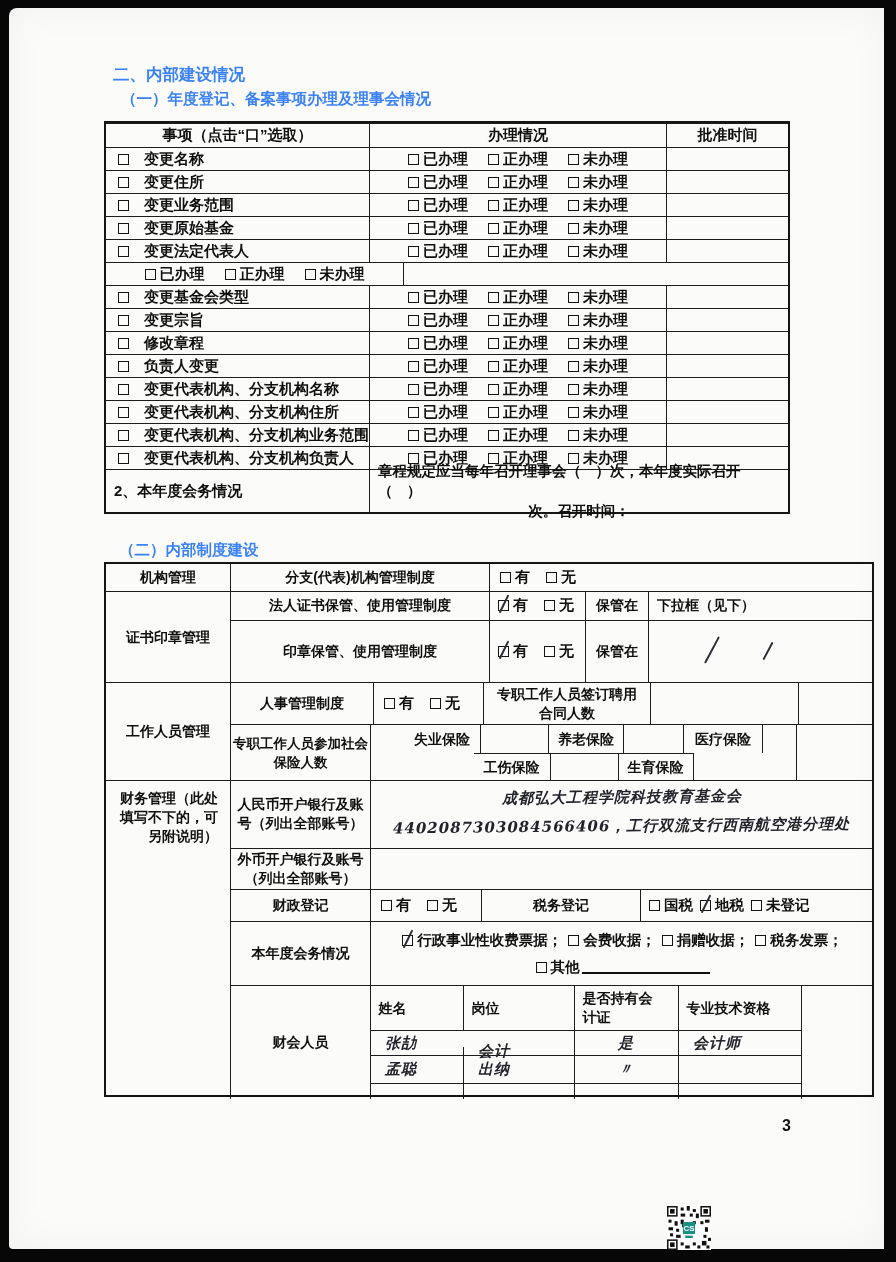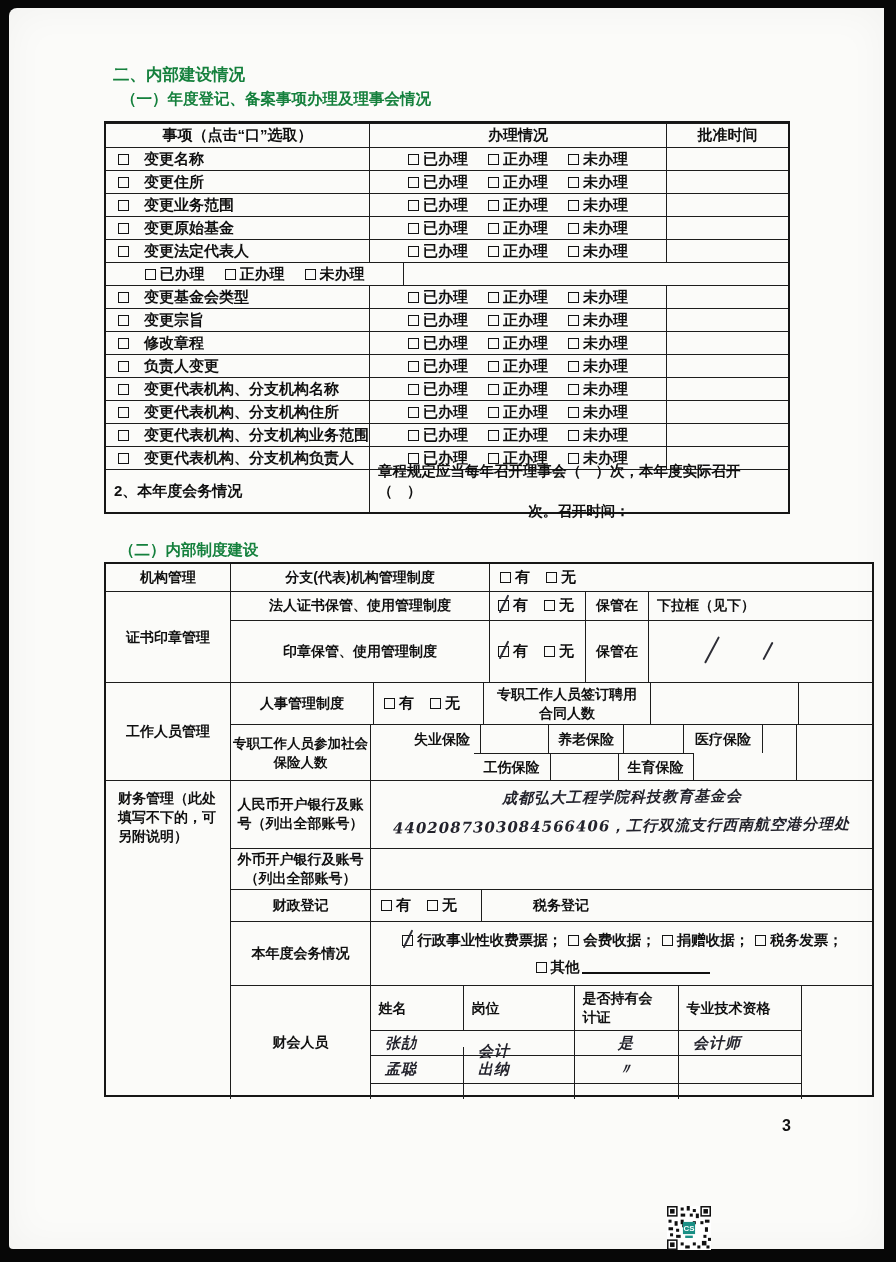--- a/index.html
+++ b/index.html
@@ -1,29 +1,29 @@
 <!DOCTYPE html>
 <html><head>
 <meta charset="utf-8">
 <style>
   *{box-sizing:border-box;margin:0;padding:0}
   html,body{width:896px;height:1262px}
   body{font-family:"Liberation Sans",sans-serif;background:#070707;position:relative;overflow:hidden}
   .page{position:absolute;left:9px;top:8px;width:875px;height:1241px;background:#fbfbf9;
         border-radius:8px 0 0 4px;box-shadow:inset 0 0 40px rgba(0,0,0,0.04)}
-  .ttl{position:absolute;font-weight:700;color:#15803d}
+  .ttl{position:absolute;font-weight:700;color:#3b82f6}
   
   .tbl{position:absolute;border:2.4px solid #161616}
   .r{display:flex;align-items:stretch}
   .r>div{display:flex;align-items:center;min-width:0}
   .r>div+div{border-left:1.6px solid #1d1d1d}
   .rt{border-top:1.6px solid #1d1d1d}
   .grp{display:flex;align-items:stretch}
   .grp+.grp{border-top:1.6px solid #1d1d1d}
-  .glabel{width:124px;display:flex;align-items:center;justify-content:center;text-align:left;padding:4px 12px}
+  .glabel{width:124px;display:flex;align-items:center;justify-content:center;text-align:right;padding:4px 12px}
   .glabel.top{align-items:flex-start;padding-top:8px}
   .gbody{flex:1;display:flex;flex-direction:column;border-left:1.6px solid #1d1d1d}
   .col{flex-direction:column;align-items:stretch;padding:0}
   .c{justify-content:center;text-align:center}
   .rel{position:relative}
   .lbl{font-weight:700;color:#101010;font-size:15px}
   .f14{font-size:14px;line-height:19px}
   .f135{font-size:13.5px;line-height:19px}
   .pl8{padding-left:8px}.pl10{padding-left:10px}.pl12{padding-left:12px}
   
@@ -510,20 +510,34 @@
             <span class="opt">
               <span class="cb"></span>
               <span>有</span>
             </span>
             <span class="opt">
               <span class="cb"></span>
               <span>无</span>
             </span>
           </div>
         <div class="c lbl f14" style="width:159px">税务登记</div>
+        <div class="pl8 tight" style="flex:1">
+            <span class="opt">
+              <span class="cb"></span>
+              <span>国税</span>
+            </span>
+            <span class="opt">
+              <span class="cb ck"></span>
+              <span>地税</span>
+            </span>
+            <span class="opt">
+              <span class="cb"></span>
+              <span>未登记</span>
+            </span>
+          </div>
       </div>
       <div class="r rt" style="height:64px">
         <div class="c lbl f14" style="width:139px">本年度会务情况</div>
         <div class="col" style="flex:1;justify-content:center;padding-left:8px">
           <div class="inv"><span class="opt">
                 <span class="cb ck"></span>
                 <span>行政事业性收费票据；</span>
               </span><span class="opt">
                 <span class="cb"></span>
                 <span>会费收据；</span>

